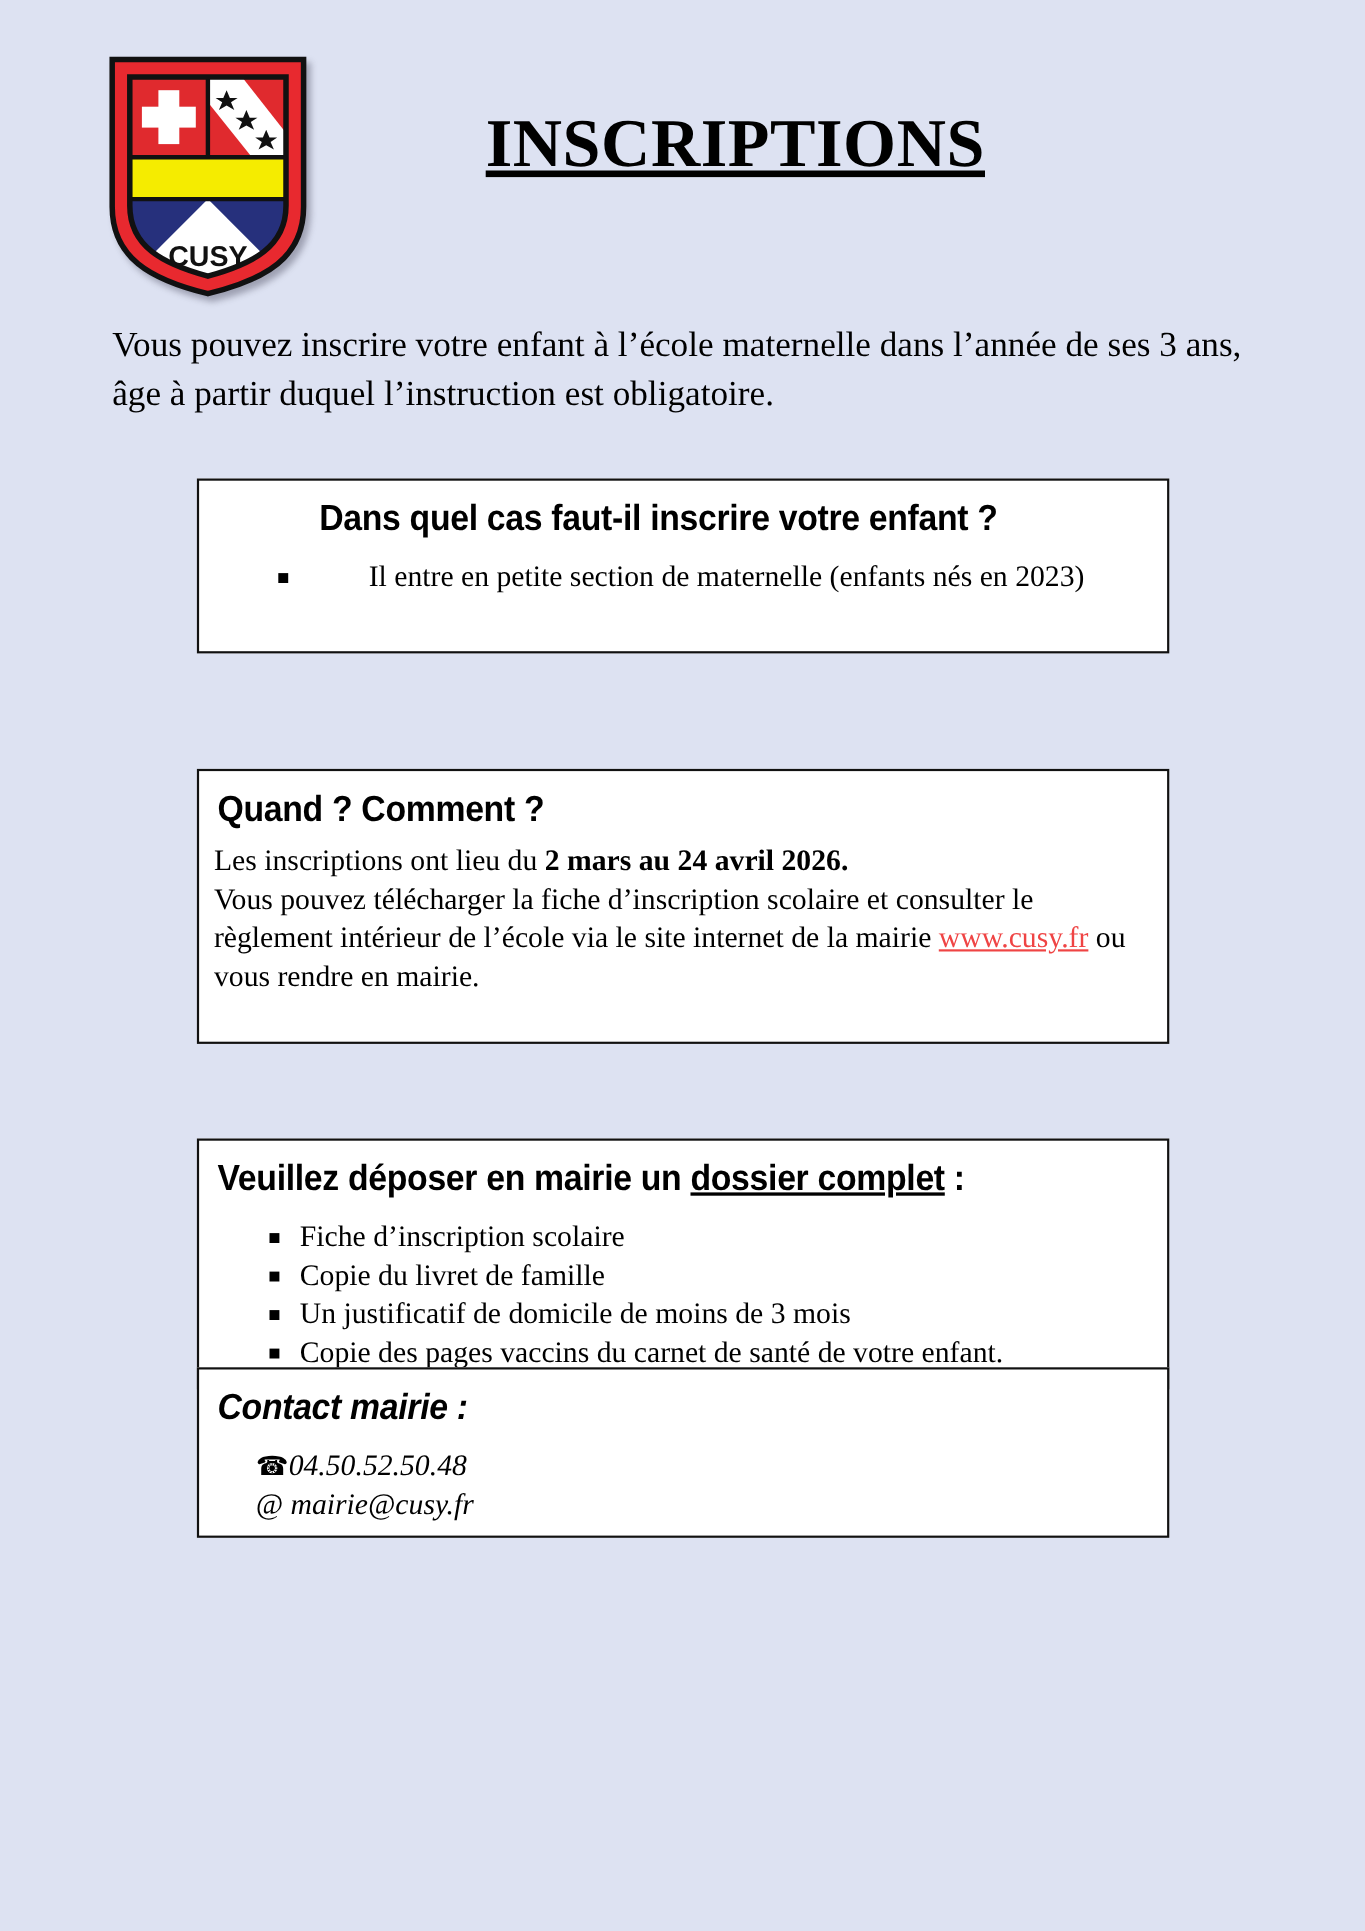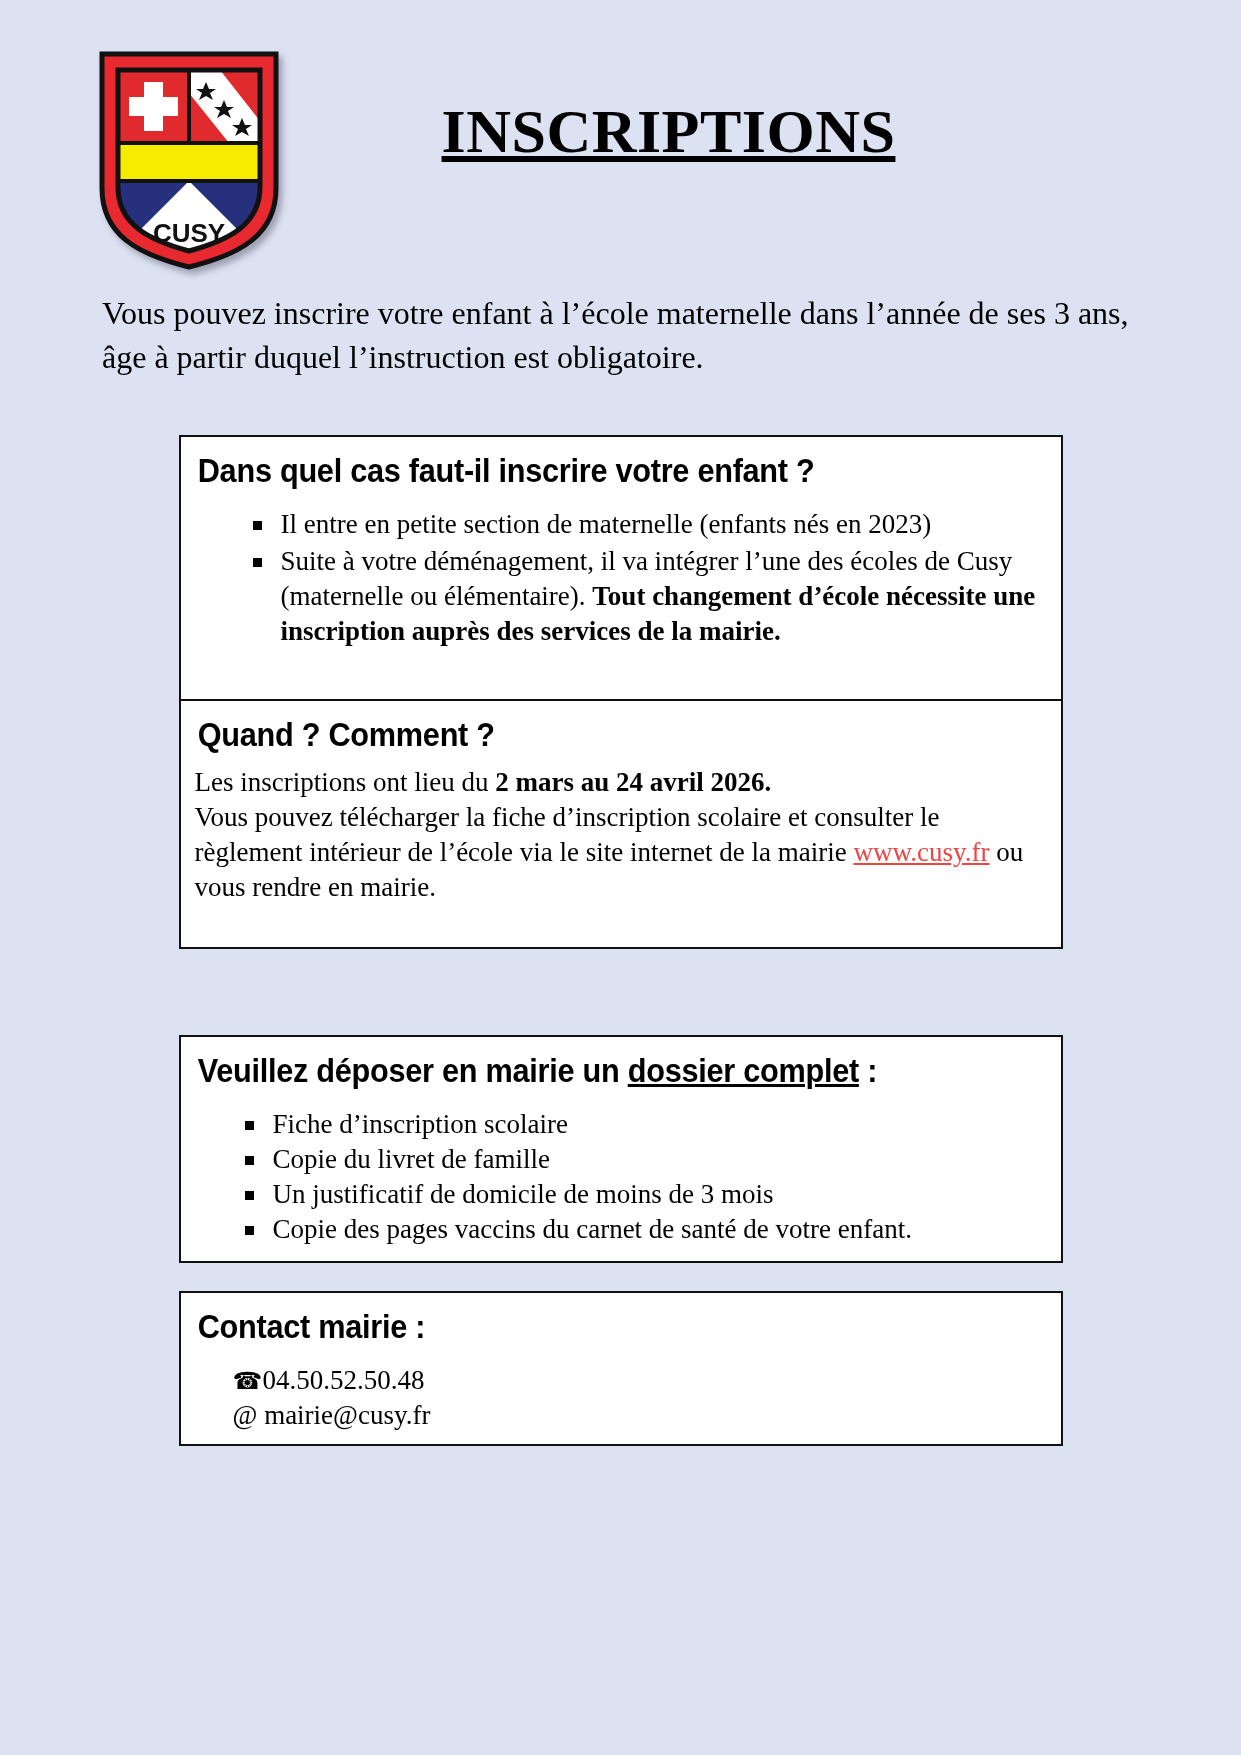--- a/index.html
+++ b/index.html
@@ -182,30 +182,27 @@
   <div class="title-block">
     <div class="title-line">INSCRIPTIONS</div>
   </div>
 
 </div>
 
 <p class="intro">Vous pouvez inscrire votre enfant à l’école maternelle dans l’année de ses 3 ans, âge à partir duquel l’instruction est obligatoire.</p>
 
 <div class="panels">
 
-  <div class="panel-slot" style="top:0px;">
+  <div class="panel-slot" style="top:0px;text-align:center;">
     <div class="box">
       <div class="box-heading">Dans quel cas faut-il inscrire votre enfant ?</div>
       <div class="box-body" style="padding-bottom:48px;">
         <ul class="bullets">
           <li>
             <span>Il entre en petite section de maternelle (enfants nés en 2023)</span>
-          </li>
-          <li>
-            <span>Suite à votre déménagement, il va intégrer l’une des écoles de Cusy (maternelle ou élémentaire). </span><b>Tout changement d’école nécessite une inscription auprès des services de la mairie.</b>
           </li>
         </ul>
       </div>
     </div>
   </div>
 
   <div class="panel-slot" style="top:264px;">
     <div class="box">
       <div class="box-heading">Quand ? Comment ?</div>
       <div class="box-body" style="padding:4px 20px 42px 14px;">
@@ -226,21 +223,21 @@
         <ul class="bullets tight" style="padding-left:38px;">
           <li><span>Fiche d’inscription scolaire</span></li>
           <li><span>Copie du livret de famille</span></li>
           <li><span>Un justificatif de domicile de moins de 3 mois</span></li>
           <li><span>Copie des pages vaccins du carnet de santé de votre enfant.</span></li>
         </ul>
       </div>
     </div>
   </div>
 
-  <div class="panel-slot" style="top:856px;">
+  <div class="panel-slot" style="top:808px;font-style:italic;">
     <div class="box">
       <div class="box-heading">Contact mairie :</div>
       <div class="contact-lines" style="padding-bottom:10px;">
         <div class="row"><span class="phone-glyph">☎</span><span>04.50.52.50.48</span></div>
         <div class="row"><span>@</span>&nbsp;<span>mairie@cusy.fr</span></div>
       </div>
     </div>
   </div>
 
 </div>

